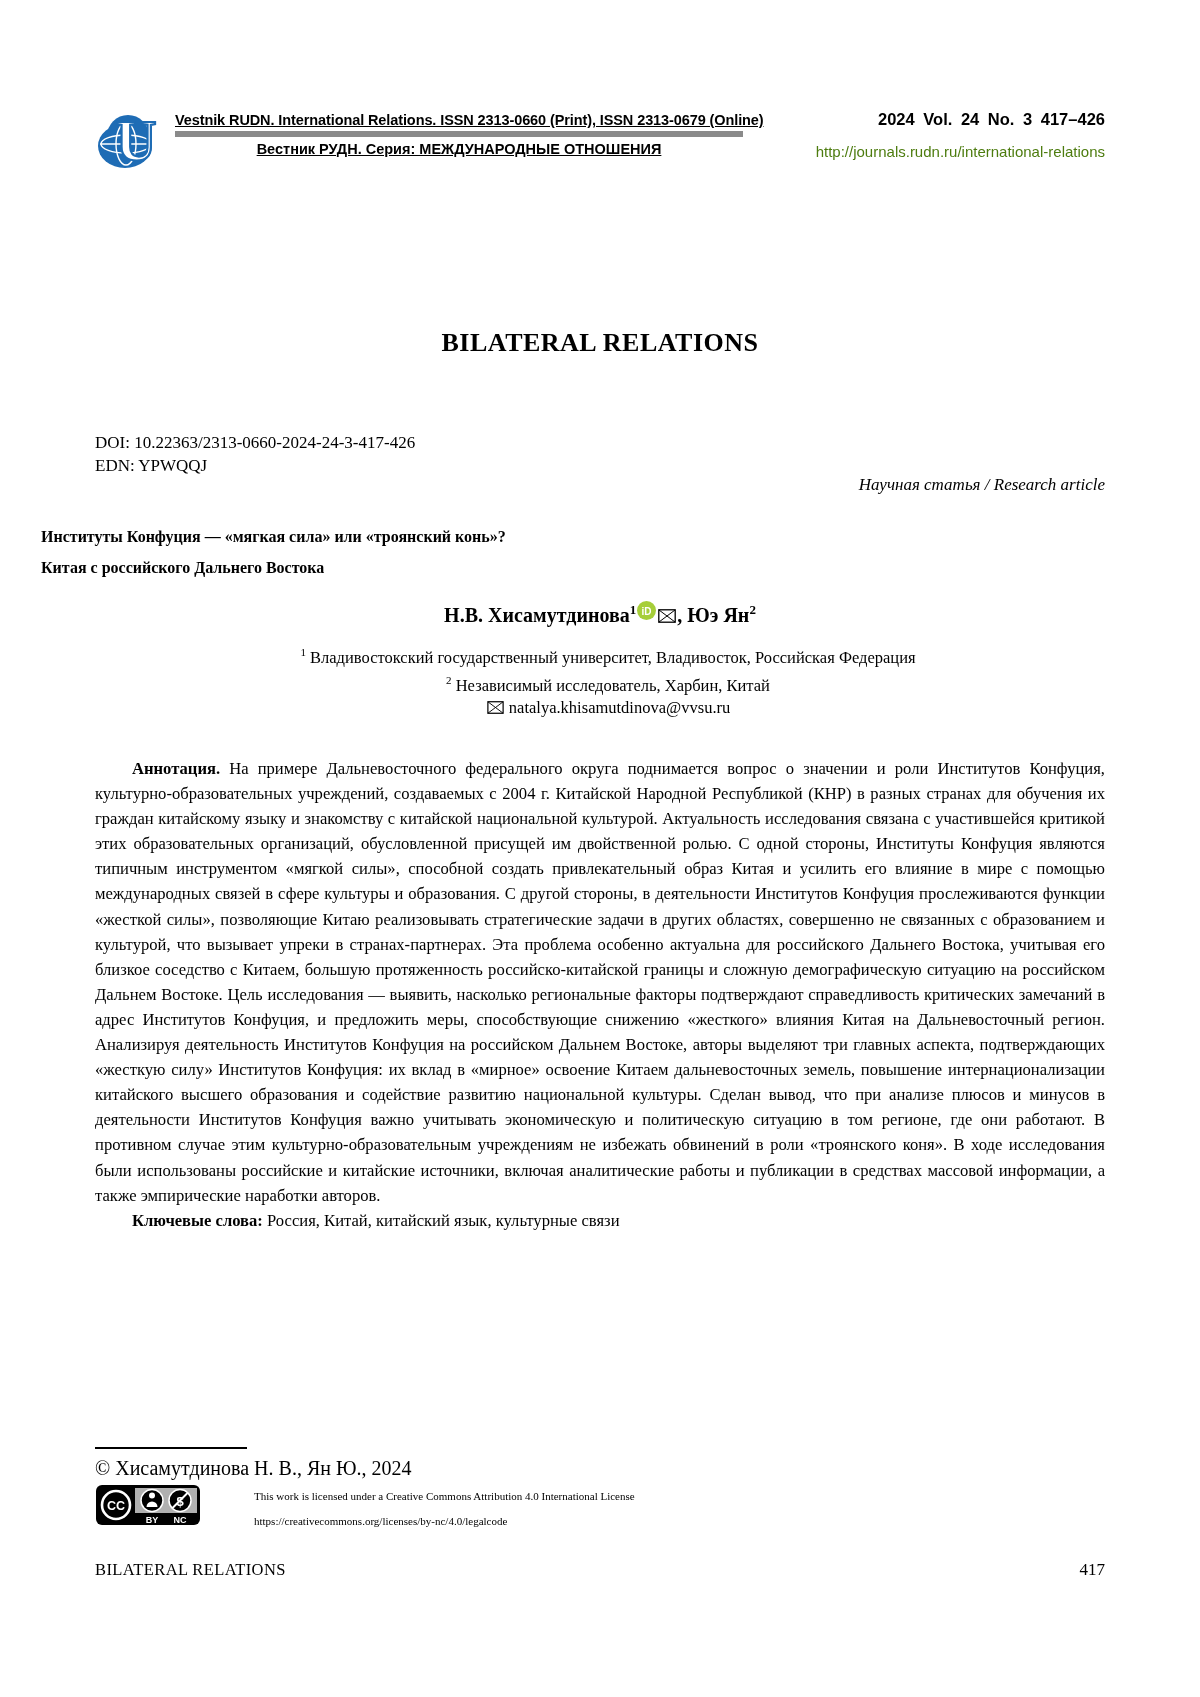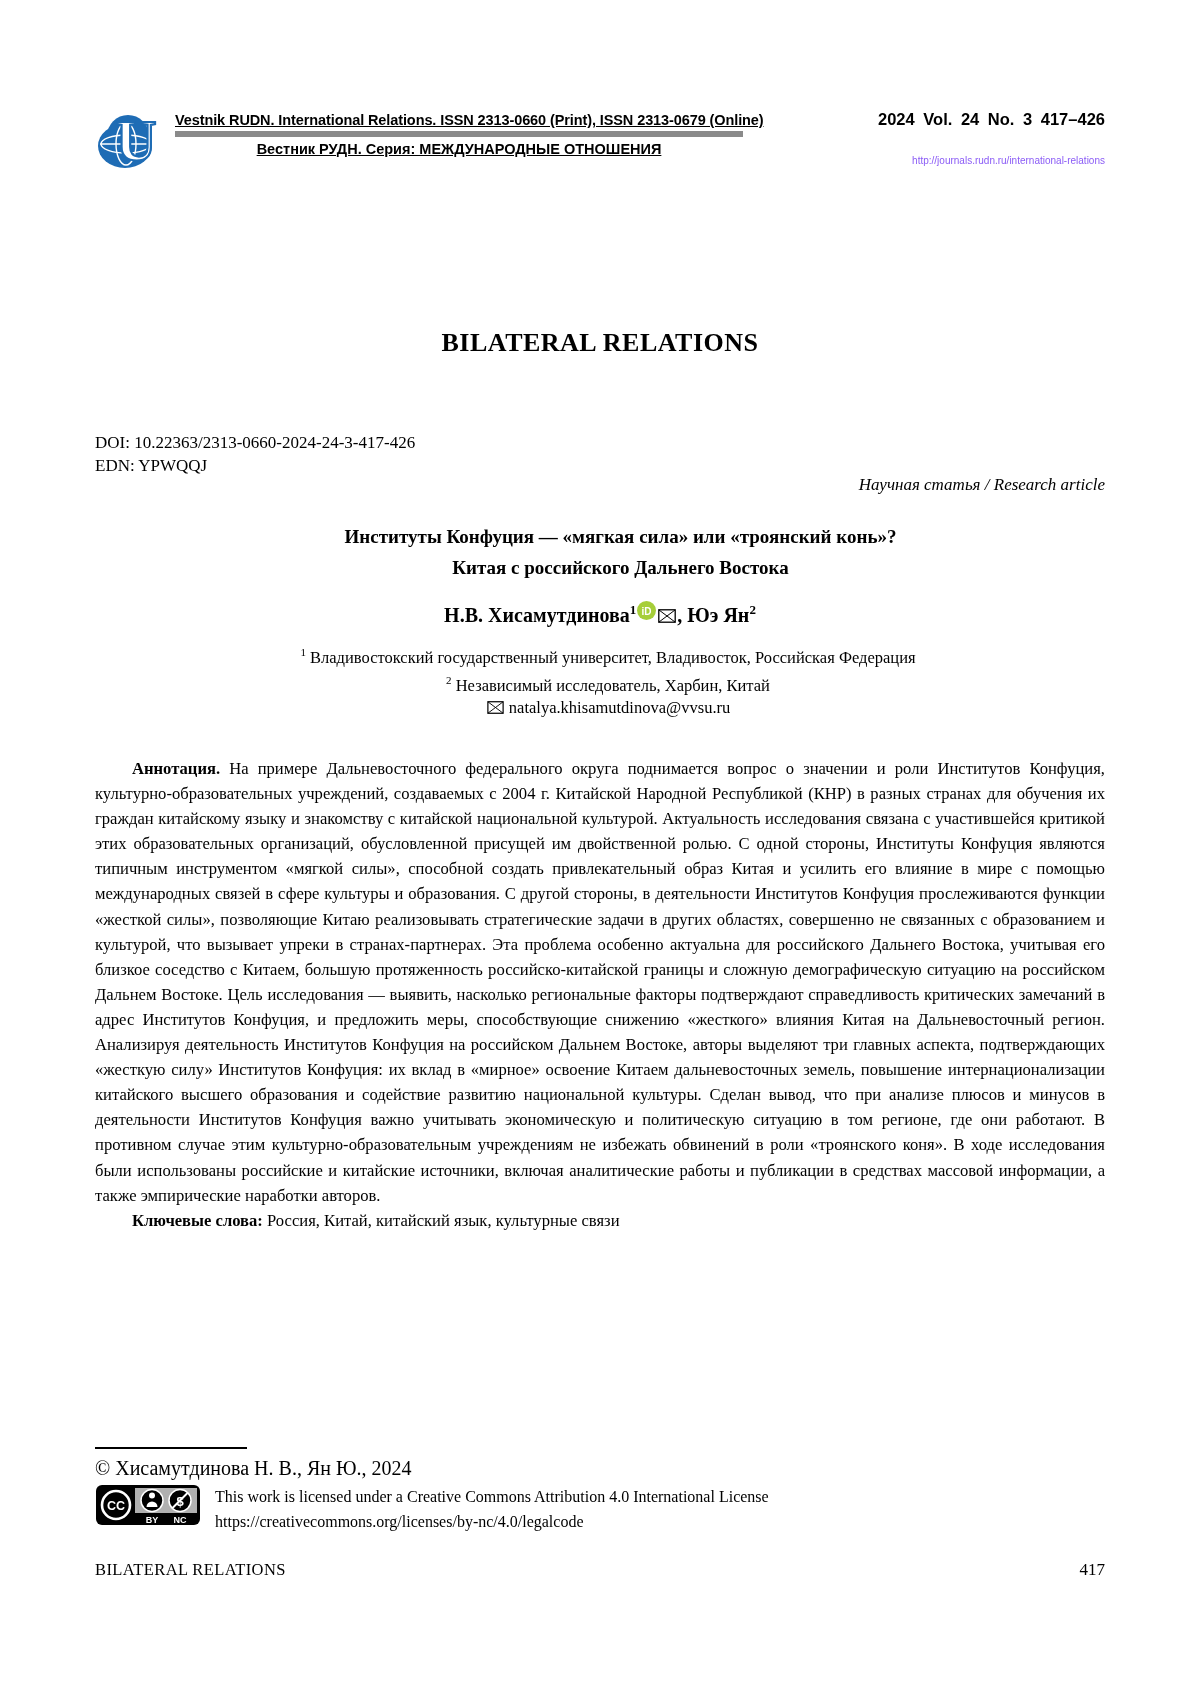--- a/index.html
+++ b/index.html
@@ -10,35 +10,35 @@
   .header{position:absolute;top:106px;left:95px;width:1010px;height:70px;}
   .logo{position:absolute;left:0;top:0;width:74px;height:66px;}
   .head-center{position:absolute;left:80px;top:6px;width:568px;text-align:center;
                font-family:"Liberation Sans",sans-serif;text-decoration:underline;}
   .head-line-en{font-size:14.5px;font-weight:bold;white-space:nowrap;letter-spacing:-0.1px;}
   .head-bar{height:6px;background:#8a8a8a;margin:3px 0 4px 0;}
   .head-line-ru{font-size:14.5px;font-weight:bold;white-space:nowrap;}
   .head-right{position:absolute;right:0;top:4px;text-align:right;
               font-family:"Liberation Sans",sans-serif;}
   .issue-info{font-size:16.5px;font-weight:bold;word-spacing:4px;}
-  .journal-url{font-size:10px;color:#8b5cf6;margin-top:26px;}
+  .journal-url{font-size:15px;color:#4d7c0f;margin-top:14px;}
 
   
   .sec-ru{position:absolute;top:268px;left:0;right:0;text-align:center;
           font-size:26px;font-weight:bold;letter-spacing:0.5px;}
   .sec-en{position:absolute;top:328px;left:0;right:0;text-align:center;
           font-size:26px;font-weight:bold;letter-spacing:0.5px;}
 
   
   .doi-block{position:absolute;top:431px;left:95px;font-size:17px;line-height:23px;}
   .article-type{position:absolute;top:475px;right:95px;font-size:17px;font-style:italic;}
 
   
-  .title{position:absolute;top:521px;left:0;right:0;text-align:center;
-         font-size:19px;font-weight:bold;line-height:31px;padding-left:41px;}
+  .title{position:absolute;top:521px;left:0;right:0;
+         font-size:16px;font-weight:bold;line-height:31px;padding-left:41px;}
   .authors{position:absolute;top:601px;left:0;right:0;text-align:center;
            font-size:20px;font-weight:bold;}
   .authors sup{font-size:13px;}
   .orcid-badge{display:inline-block;vertical-align:2px;margin:0 1px 0 1px;}
   .mail-badge{display:inline-block;vertical-align:-1px;margin:0 1px;}
   .affils{position:absolute;top:641px;left:0;right:0;text-align:center;
           font-size:16.5px;line-height:23px;padding-left:16px;}
   .affils sup{font-size:11px;}
   .email-row{margin-top:0;}
 
@@ -46,21 +46,21 @@
   .abstract{position:absolute;top:756px;left:95px;width:1010px;
             font-size:16.6px;line-height:25.1px;text-align:justify;}
   .abstract p{margin:0;text-indent:37px;}
   .b{font-weight:bold;}
 
   
   .fn-rule{position:absolute;top:1447px;left:95px;width:152px;height:0;
            border-top:2.5px solid #000;}
   .copyright{position:absolute;top:1457px;left:95px;font-size:20px;}
   .license{position:absolute;top:1484px;left:95px;display:flex;gap:14px;align-items:flex-start;}
-  .license-text{font-size:16px;line-height:25px;}
+  .license-text{font-size:11px;line-height:25px;margin-left:39px;}
 
   
   .page-footer{position:absolute;top:1560px;left:95px;width:1010px;font-size:16.5px;}
   .running-title{letter-spacing:0.4px;}
   .page-num{float:right;font-size:17px;}
 </style>
 </head>
 <body>
 
 <div class="page">

